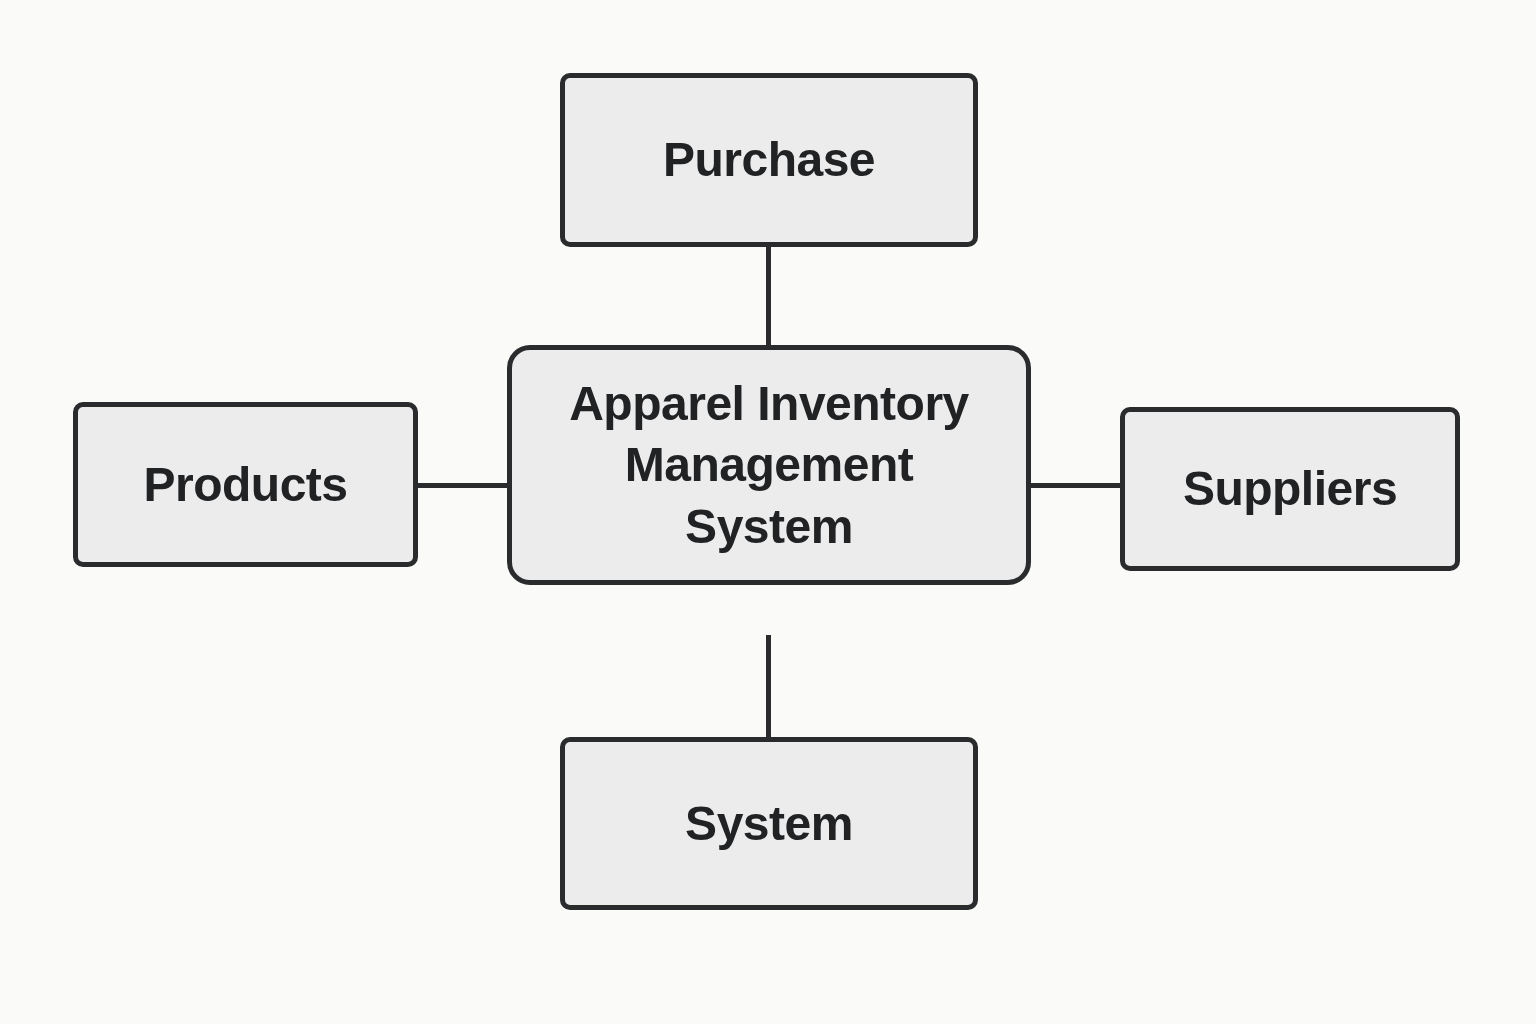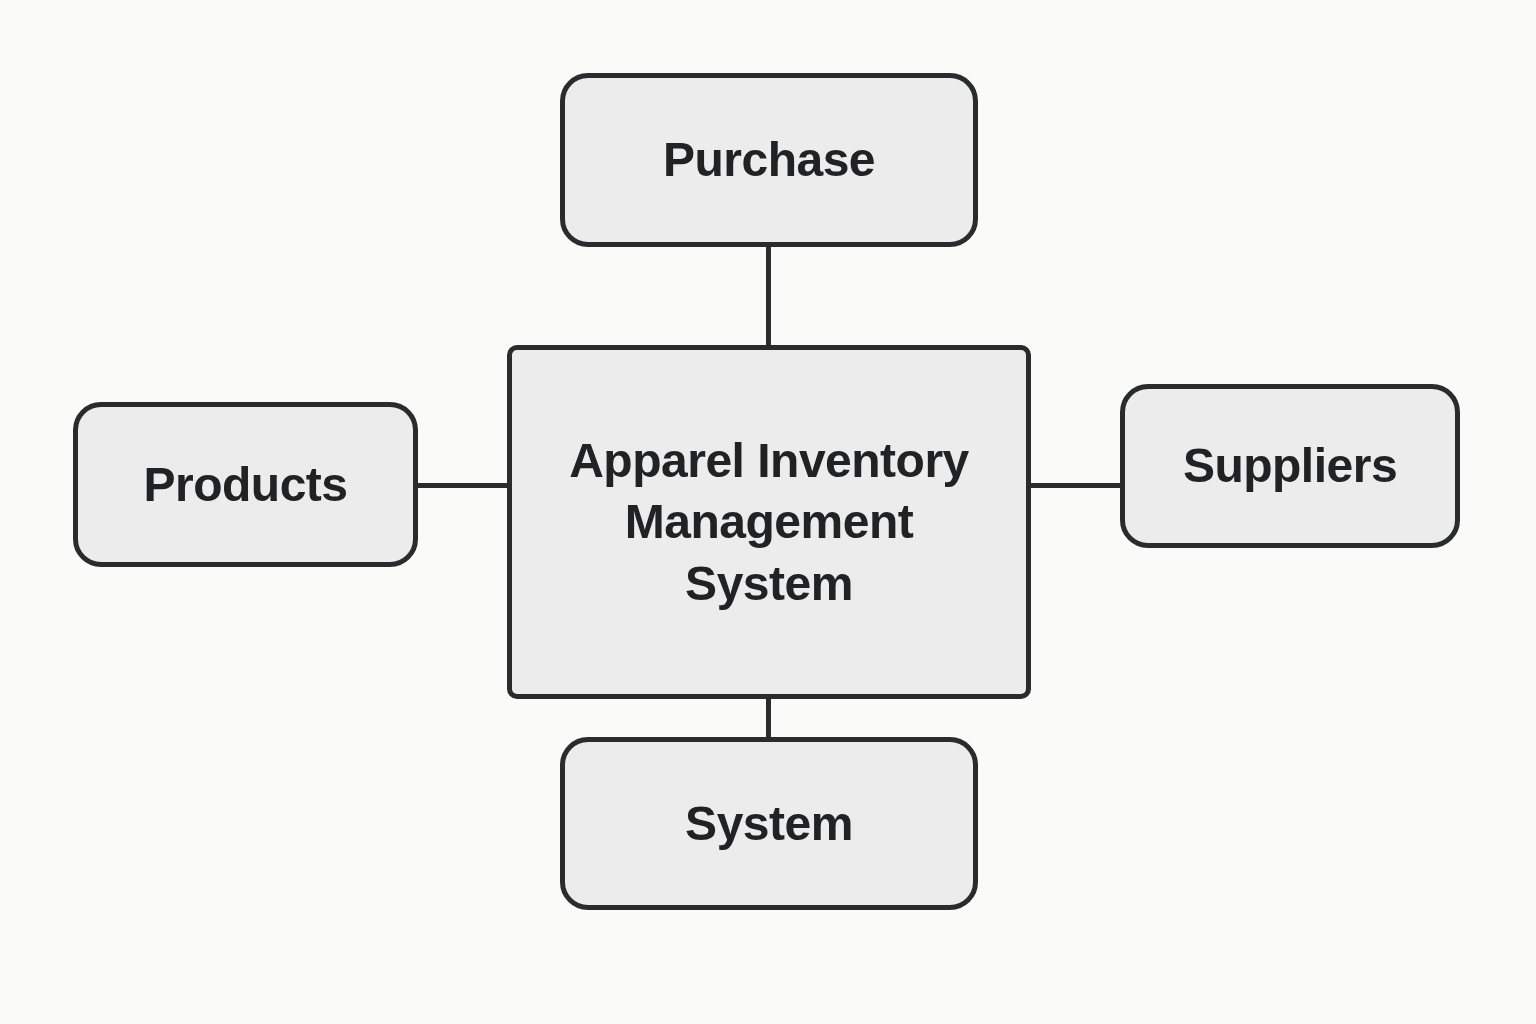--- a/index.html
+++ b/index.html
@@ -13,58 +13,58 @@
     height: 1024px;
     background: #fafaf9;
     overflow: hidden;
     font-family: "Liberation Sans", "DejaVu Sans", sans-serif;
   }
   .node {
     position: absolute;
     box-sizing: border-box;
     background: #ececed;
     border: 5px solid #2a2b2d;
-    border-radius: 28px;
+    border-radius: 10px;
     display: flex;
     align-items: center;
     justify-content: center;
     text-align: center;
     color: #212224;
     font-weight: 700;
     font-size: 48px;
     letter-spacing: -0.5px;
   }
   .node .label {
     white-space: pre-line;
     line-height: 1.28;
     padding: 0 14px;
   }
   .node.center {
     left: 507px;
     top: 345px;
     width: 524px;
-    height: 354px;
-    border-radius: 10px;
+    height: 240px;
+    border-radius: 23px;
     font-size: 48px;
   }
   .node.top-node {
     left: 560px;
     top: 73px;
     width: 418px;
     height: 174px;
   }
   .node.left-node {
     left: 73px;
     top: 402px;
     width: 345px;
     height: 165px;
   }
   .node.right-node {
     left: 1120px;
-    top: 384px;
+    top: 407px;
     width: 340px;
     height: 164px;
   }
   .node.bottom-node {
     left: 560px;
     top: 737px;
     width: 418px;
     height: 173px;
   }
   .connector {

